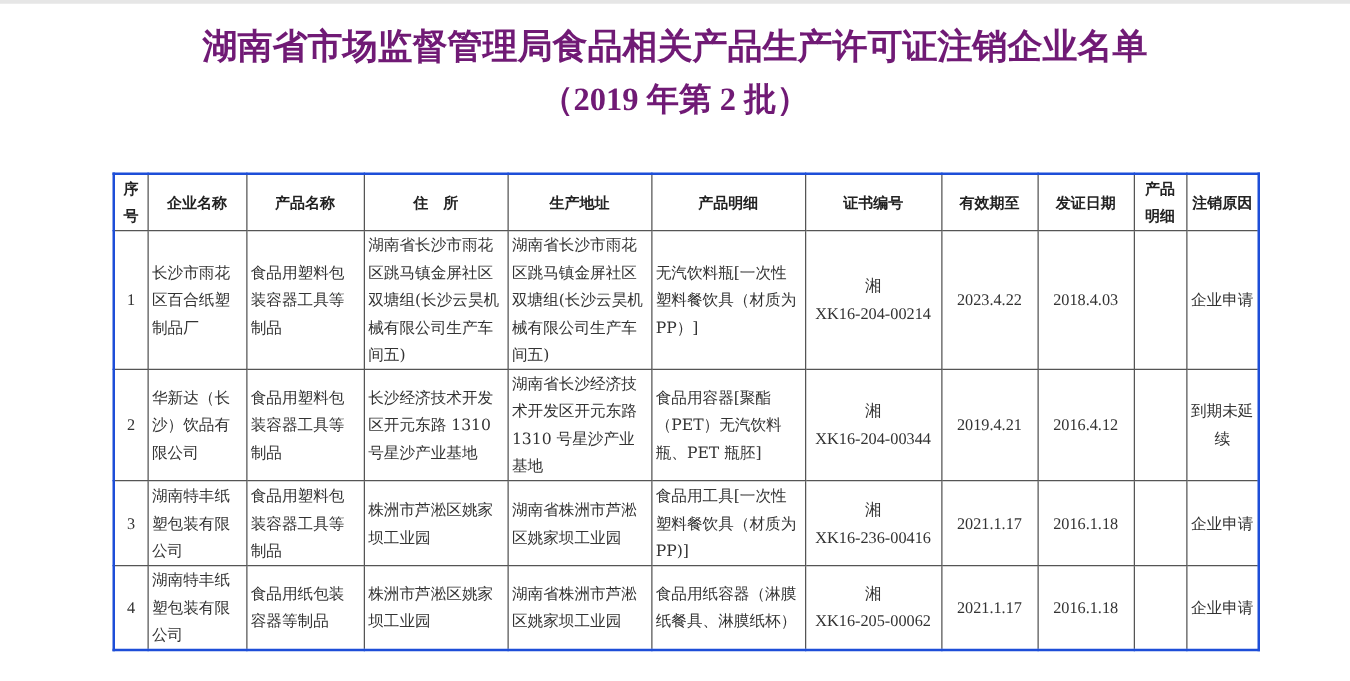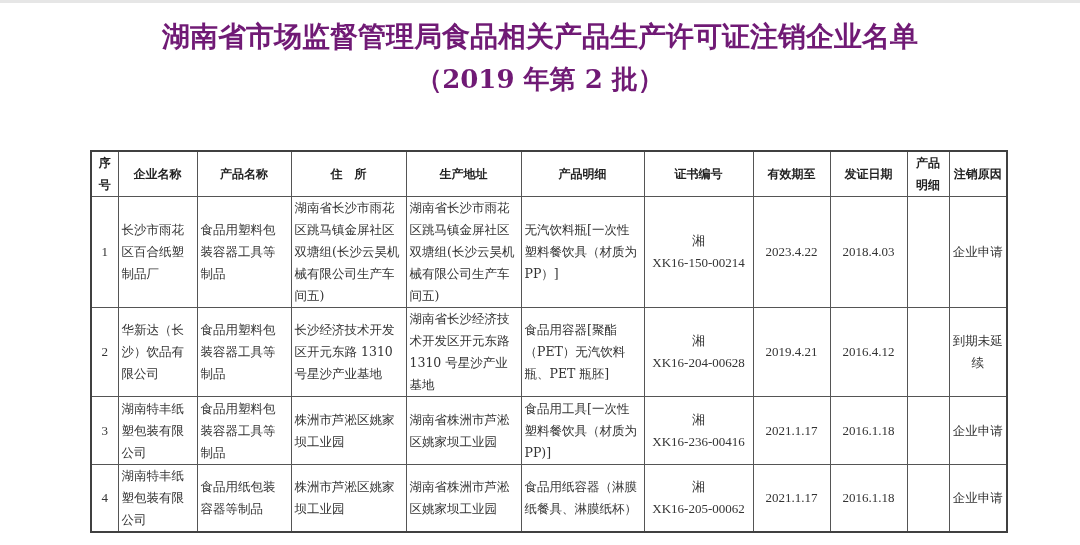--- a/index.html
+++ b/index.html
@@ -6,24 +6,24 @@
   body {
     width:1080px; height:545px; background:#ffffff; overflow:hidden; position:relative;
     font-family: "DejaVu Serif", "Liberation Serif", serif; color:#1a1a1a;
   }
   .topline { position:absolute; left:0; top:0; width:1080px; height:3px; background:#e6e6e6; }
   .title {
     position:absolute; left:0; width:1080px; text-align:center;
     font-family: "DejaVu Serif", "Liberation Serif", serif; font-weight:bold; color:#701a75;
   }
   .title.l1 { top:18px; font-size:28px; letter-spacing:0px; }
-  .title.l2 { top:62px; font-size:26px; }
+  .title.l2 { top:62px; font-size:26px;font-family:Liberation Serif, serif; }
   table {
-    position:absolute; left:90px; top:150px; border-collapse:collapse;
-    border:2px solid #404040; table-layout:fixed;
+    position:absolute; left:90px; top:138px; border-collapse:collapse;
+    border:2px solid #1d4ed8; table-layout:fixed;
   }
   th, td { border:1px solid #555; padding:0 3px; font-size:12.5px; line-height:22px; }
   th { font-family:"DejaVu Sans", "Liberation Sans", sans-serif; font-weight:bold; font-size:12px; text-align:center; height:44px; color:#222; }
   td { color:#333; vertical-align:middle; }
   td.c { text-align:center; }
   td.l { text-align:left; }
   td.mono { font-family:"Liberation Serif", "DejaVu Serif", serif; font-size:13px; }
   tr.r1 td { height:108px;margin-top:36px; }
   tr.r2 td { height:86px; }
   tr.r3 td { height:67px; }
@@ -68,37 +68,37 @@
   <tbody>
     <tr class="r1">
       <td class="c mono">1</td>
       <td class="l">长沙市雨花区百合纸塑制品厂</td>
       <td class="l">食品用塑料包装容器工具等制品</td>
       <td class="l">湖南省长沙市雨花区跳马镇金屏社区双塘组(长沙云昊机械有限公司生产车间五)</td>
       <td class="l">湖南省长沙市雨花区跳马镇金屏社区双塘组(长沙云昊机械有限公司生产车间五)</td>
       <td class="l">无汽饮料瓶[一次性塑料餐饮具（材质为PP）]</td>
       <td class="c mono">
           <div>湘</div>
-          <div>XK16-150-00214</div>
+          <div>XK16-204-00214</div>
         </td>
       <td class="c mono">2023.4.22</td>
       <td class="c mono">2018.4.03</td>
       <td class="c"></td>
       <td class="c">企业申请</td>
     </tr>
     <tr class="r2">
       <td class="c mono">2</td>
       <td class="l">华新达（长沙）饮品有限公司</td>
       <td class="l">食品用塑料包装容器工具等制品</td>
       <td class="l">长沙经济技术开发区开元东路 1310 号星沙产业基地</td>
       <td class="l">湖南省长沙经济技术开发区开元东路 1310 号星沙产业基地</td>
       <td class="l">食品用容器[聚酯（PET）无汽饮料瓶、PET 瓶胚]</td>
       <td class="c mono">
           <div>湘</div>
-          <div>XK16-204-00628</div>
+          <div>XK16-204-00344</div>
         </td>
       <td class="c mono">2019.4.21</td>
       <td class="c mono">2016.4.12</td>
       <td class="c"></td>
       <td class="c">到期未延续</td>
     </tr>
     <tr class="r3">
       <td class="c mono">3</td>
       <td class="l">湖南特丰纸塑包装有限公司</td>
       <td class="l">食品用塑料包装容器工具等制品</td>

